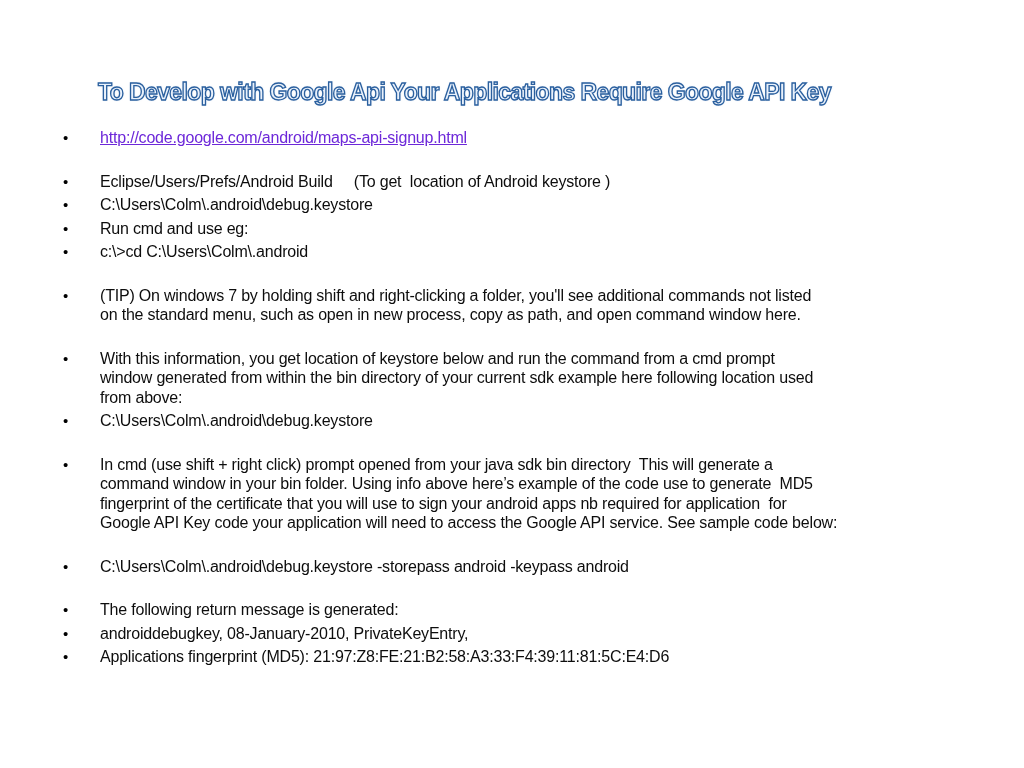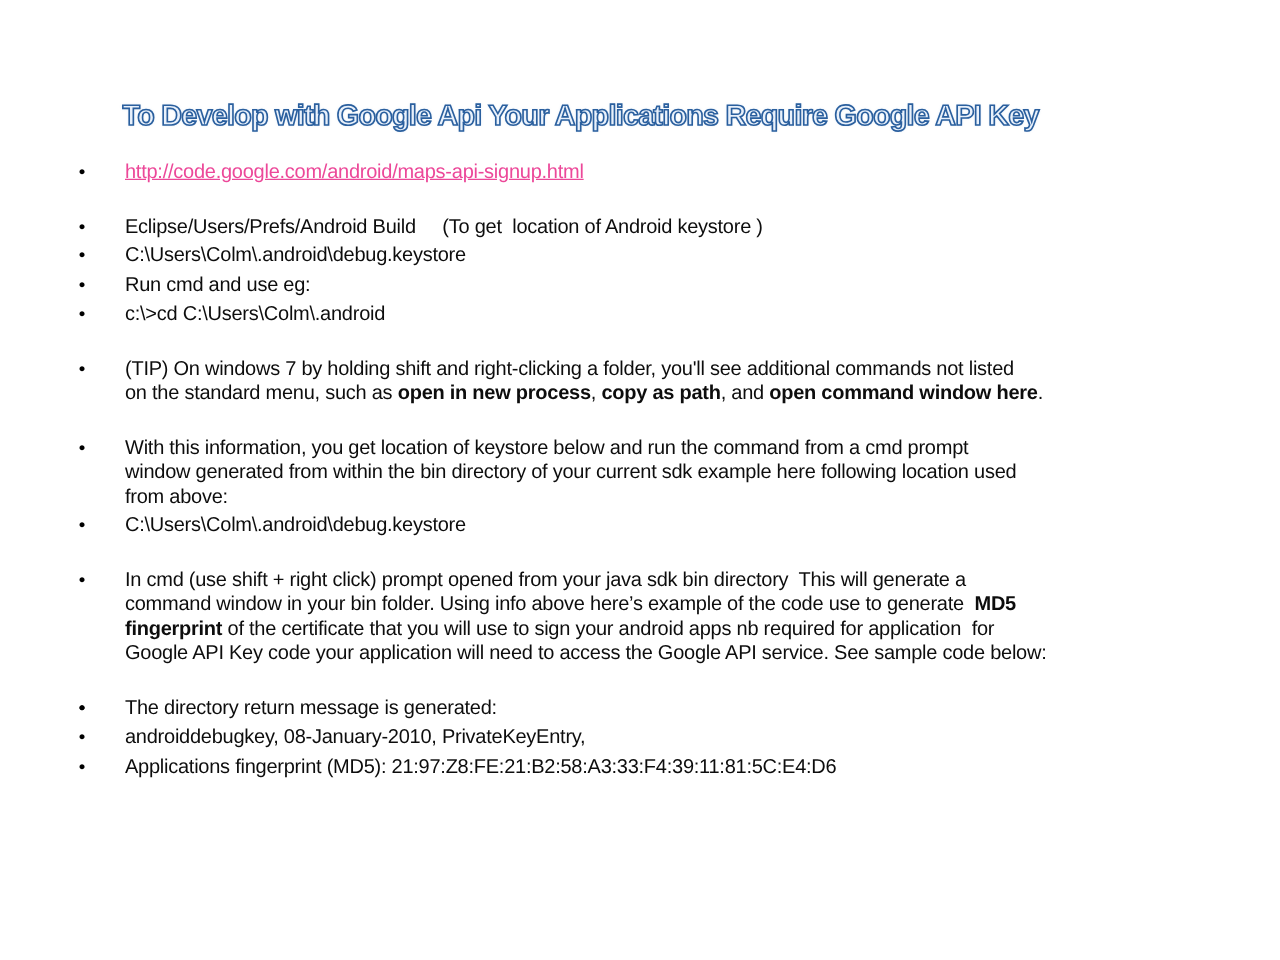--- a/index.html
+++ b/index.html
@@ -46,23 +46,23 @@
     white-space: pre-wrap;
   }
   .bullet {
     position: absolute;
     left: 0;
     top: 0;
     font-size: 15px;
     color: #000000;
   }
   .line { min-height: 19.5px; }
-  .bold { font-weight: bold; }
+  .bold { font-weight: normal; }
   .item a {
-    color: #ec4899;
+    color: #6d28d9;
     cursor: pointer;
   }
 </style>
 </head>
 <body>
 
 <div class="slide">
   <div class="slide-title">To Develop with Google Api Your Applications Require Google API Key</div>
   <div class="content">
       <div class="group">
@@ -78,21 +78,21 @@
         <div class="item"><span class="bullet">•</span><div class="item-text"><div class="line"><span>(TIP) On windows 7 by holding shift and right-clicking a folder, you'll see additional commands not listed</span></div><div class="line"><span>on the standard menu, such as </span><span class="bold">open in new process</span><span>, </span><span class="bold">copy as path</span><span>, and </span><span class="bold">open command window here</span><span>.</span></div></div></div>
       </div>
       <div class="group">
         <div class="item"><span class="bullet">•</span><div class="item-text"><div class="line"><span>With this information, you get location of keystore below and run the command from a cmd prompt</span></div><div class="line"><span>window generated from within the bin directory of your current sdk example here following location used</span></div><div class="line"><span>from above:</span></div></div></div>
         <div class="item"><span class="bullet">•</span><div class="item-text"><div class="line"><span>C:\Users\Colm\.android\debug.keystore</span></div></div></div>
       </div>
       <div class="group">
         <div class="item"><span class="bullet">•</span><div class="item-text"><div class="line"><span>In cmd (use shift + right click) prompt opened from your java sdk bin directory  This will generate a</span></div><div class="line"><span>command window in your bin folder. Using info above here’s example of the code use to generate  </span><span class="bold">MD5</span></div><div class="line"><span class="bold">fingerprint</span><span> of the certificate that you will use to sign your android apps nb required for application  for</span></div><div class="line"><span>Google API Key code your application will need to access the Google API service. See sample code below:</span></div></div></div>
       </div>
       <div class="group">
-        <div class="item"><span class="bullet">•</span><div class="item-text"></div></div>
+        <div class="item"><span class="bullet">•</span><div class="item-text"><div class="line"><span>C:\Users\Colm\.android\debug.keystore -storepass android -keypass android</span></div></div></div>
       </div>
       <div class="group">
-        <div class="item"><span class="bullet">•</span><div class="item-text"><div class="line"><span>The directory return message is generated:</span></div></div></div>
+        <div class="item"><span class="bullet">•</span><div class="item-text"><div class="line"><span>The following return message is generated:</span></div></div></div>
         <div class="item"><span class="bullet">•</span><div class="item-text"><div class="line"><span>androiddebugkey, 08-January-2010, PrivateKeyEntry,</span></div></div></div>
         <div class="item"><span class="bullet">•</span><div class="item-text"><div class="line"><span>Applications fingerprint (MD5): 21:97:Z8:FE:21:B2:58:A3:33:F4:39:11:81:5C:E4:D6</span></div></div></div>
       </div>
     </div>
 </div>
 
 </body></html>

